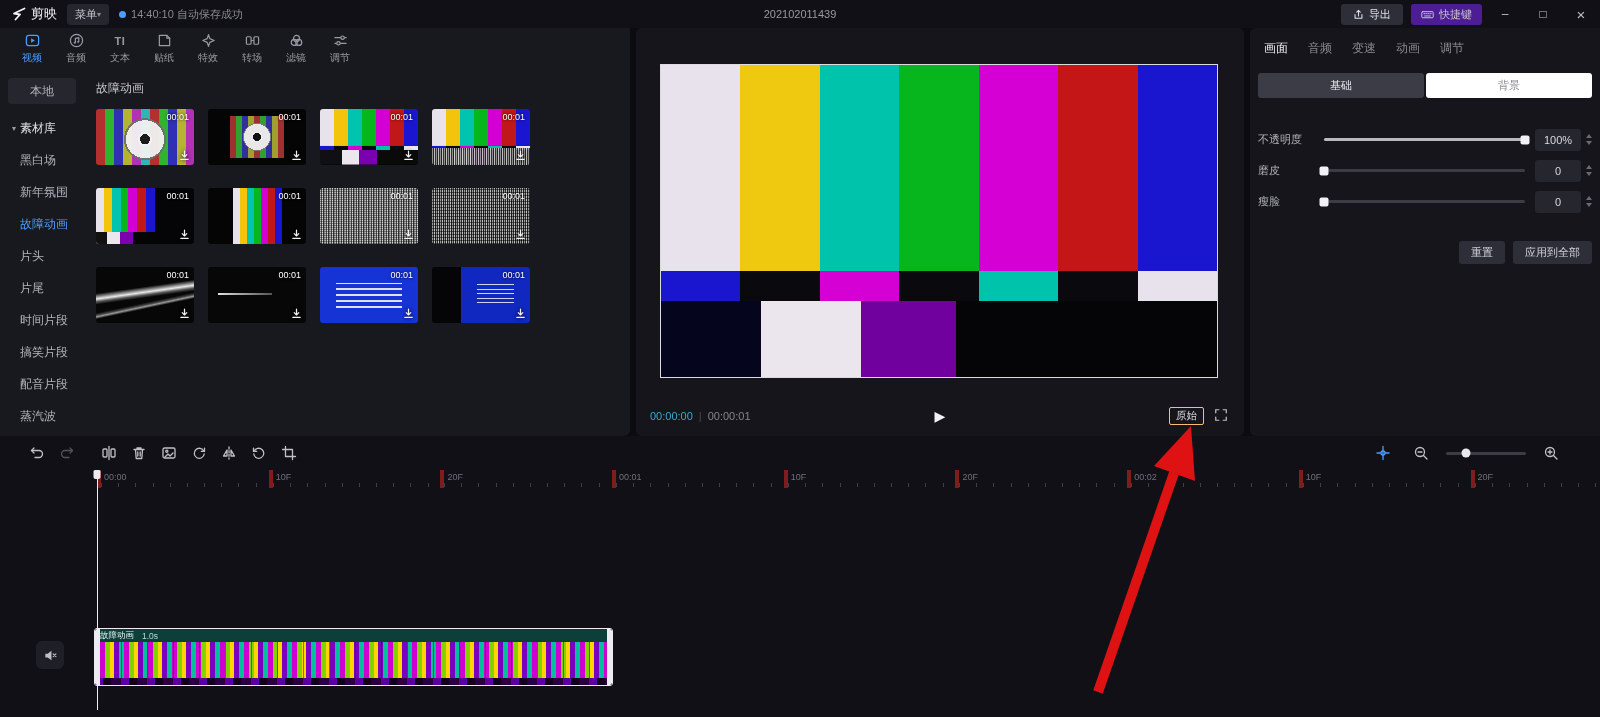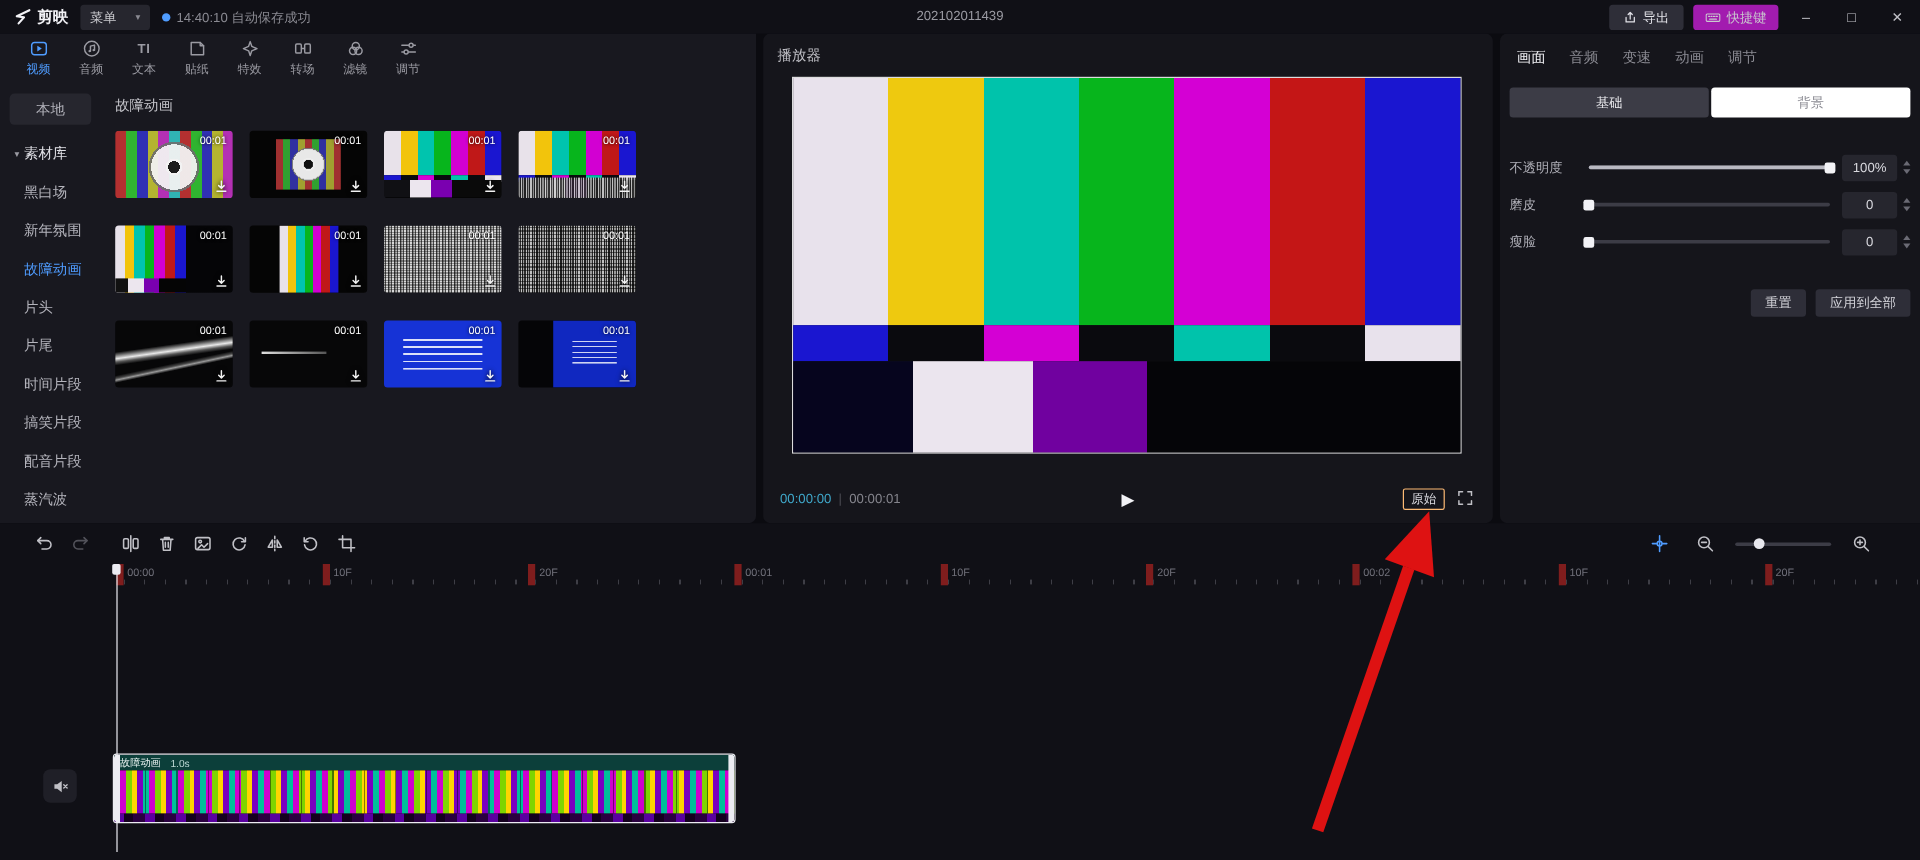--- a/index.html
+++ b/index.html
@@ -4,30 +4,30 @@
 <style>
   *{margin:0;padding:0;box-sizing:border-box}
   html,body{width:1600px;height:717px;overflow:hidden;background:#0b0b10;
     font-family:"Liberation Sans","DejaVu Sans",sans-serif;color:#c9c9ce;font-size:12px}
   .app{position:relative;width:1600px;height:717px;background:#0b0b10;overflow:hidden}
 
   
   .titlebar{position:absolute;left:0;top:0;width:1600px;height:28px;background:#101016;
     display:flex;align-items:center;z-index:5}
   .tb-left{display:flex;align-items:center;gap:10px;padding-left:10px}
-  .logo-wrap{display:flex;align-items:center;gap:5px;color:#f2f2f6;font-weight:bold;font-size:13px}
-  .menu-btn{display:flex;align-items:center;gap:16px;background:#26262e;border-radius:3px;
+  .logo-wrap{display:flex;align-items:center;gap:5px;color:#f2f2f6;font-weight:normal;font-size:13px}
+  .menu-btn{display:flex;align-items:center;gap:0;background:#26262e;border-radius:3px;
     padding:3px 8px;font-size:11px;color:#c9c9ce;cursor:pointer}
   .autosave{display:flex;align-items:center;gap:5px;font-size:11px;color:#8a8a92}
   .autosave-dot{width:7px;height:7px;border-radius:50%;background:#4f9cff;display:inline-block}
   .tb-center{position:absolute;left:0;right:0;text-align:center;font-size:11px;color:#9a9aa2;pointer-events:none}
   .tb-right{margin-left:auto;display:flex;align-items:center;gap:8px;padding-right:4px;z-index:2}
   .export-btn{display:flex;align-items:center;gap:5px;background:#2e2e38;border-radius:3px;
     padding:3px 12px;font-size:11px;color:#e2e2e8;cursor:pointer}
-  .shortcut-btn{display:flex;align-items:center;gap:5px;background:#a21caf;border-radius:3px;
+  .shortcut-btn{display:flex;align-items:center;gap:5px;background:#4c1d95;border-radius:3px;
     padding:3px 10px;font-size:11px;color:#c9c9ce;cursor:pointer}
   .win-btn{width:30px;height:28px;display:flex;align-items:center;justify-content:center;
     color:#c0c0c6;font-size:12px;cursor:pointer}
 
   
   .media-panel{position:absolute;left:0;top:28px;width:630px;height:408px;background:#18181f;border-radius:0 0 6px 0}
   .player-panel{position:absolute;left:636px;top:28px;width:608px;height:408px;background:#15151b;border-radius:6px}
   .props-panel{position:absolute;left:1250px;top:28px;width:350px;height:408px;background:#15151b;border-radius:6px 0 0 6px}
 
   
@@ -156,21 +156,21 @@
     stroke-linecap:round;stroke-linejoin:round}
   .tbtn.dim{color:#52525a}
   .tbtn.gap{margin-left:12px}
   .tl-right{position:absolute;right:36px;top:0;height:34px;display:flex;align-items:center;gap:12px}
   .snap{color:#4f9cff}
   .zoomslider{width:80px;height:3px;background:#3c3c46;border-radius:2px;position:relative;cursor:pointer}
   .zoomdot{position:absolute;left:25%;top:50%;transform:translate(-50%,-50%);width:9px;height:9px;
     border-radius:50%;background:#e8e8ee}
   .ruler{position:absolute;left:0;top:34px;height:18px;right:0;display:flex;padding-left:97px;
     overflow:hidden;cursor:pointer}
-  .ruler-seg{flex:0 0 171.7px;position:relative;border-left:6px solid #7f1d1d;font-size:9px;
+  .ruler-seg{flex:0 0 171.7px;position:relative;border-left:4px solid #7f1d1d;font-size:9px;
     color:#70707a;padding:2px 0 0 3px}
   .ruler-seg::after{content:'';position:absolute;left:0;right:0;bottom:1px;height:4px;
     background:repeating-linear-gradient(90deg,#3e3e46 0 1px,transparent 1px 17.17px)}
   .playhead{position:absolute;left:93px;top:34px;width:7px;height:240px;z-index:4;cursor:ew-resize}
   .playhead::before{content:'';position:absolute;top:0;left:50%;transform:translateX(-50%);
     width:7px;height:9px;background:#ececf2;border-radius:1.5px 1.5px 2px 2px}
   .playhead::after{content:'';position:absolute;top:0;bottom:0;left:50%;width:1px;background:#ececf2}
   .track-mute{position:absolute;left:36px;top:205px;width:28px;height:28px;background:#1f1f27;
     border-radius:6px;display:flex;align-items:center;justify-content:center;color:#c0c0c6;cursor:pointer}
   .track-mute svg{width:15px;height:15px;stroke:currentColor;stroke-width:1.2;stroke-linecap:round}
@@ -446,21 +446,20 @@
                 <path d="M8 2.5v7M5.2 7 8 9.8 10.8 7M3.5 12.8h9"></path>
               </svg>
             </div>
 
         </div>
       </div>
     </div>
   </section>
 
   <section class="player-panel">
-    <div class="player-header">播放器</div>
     <div class="video-frame">
       <div class="smpte-top"></div>
       <div class="smpte-mid"></div>
       <div class="smpte-bottom"></div>
     </div>
     <div class="player-controls">
       <span class="time-cur">00:00:00</span>
       <span class="time-sep">|</span>
       <span class="time-total">00:00:01</span>
       <span class="play-btn"><span>▶</span></span>

